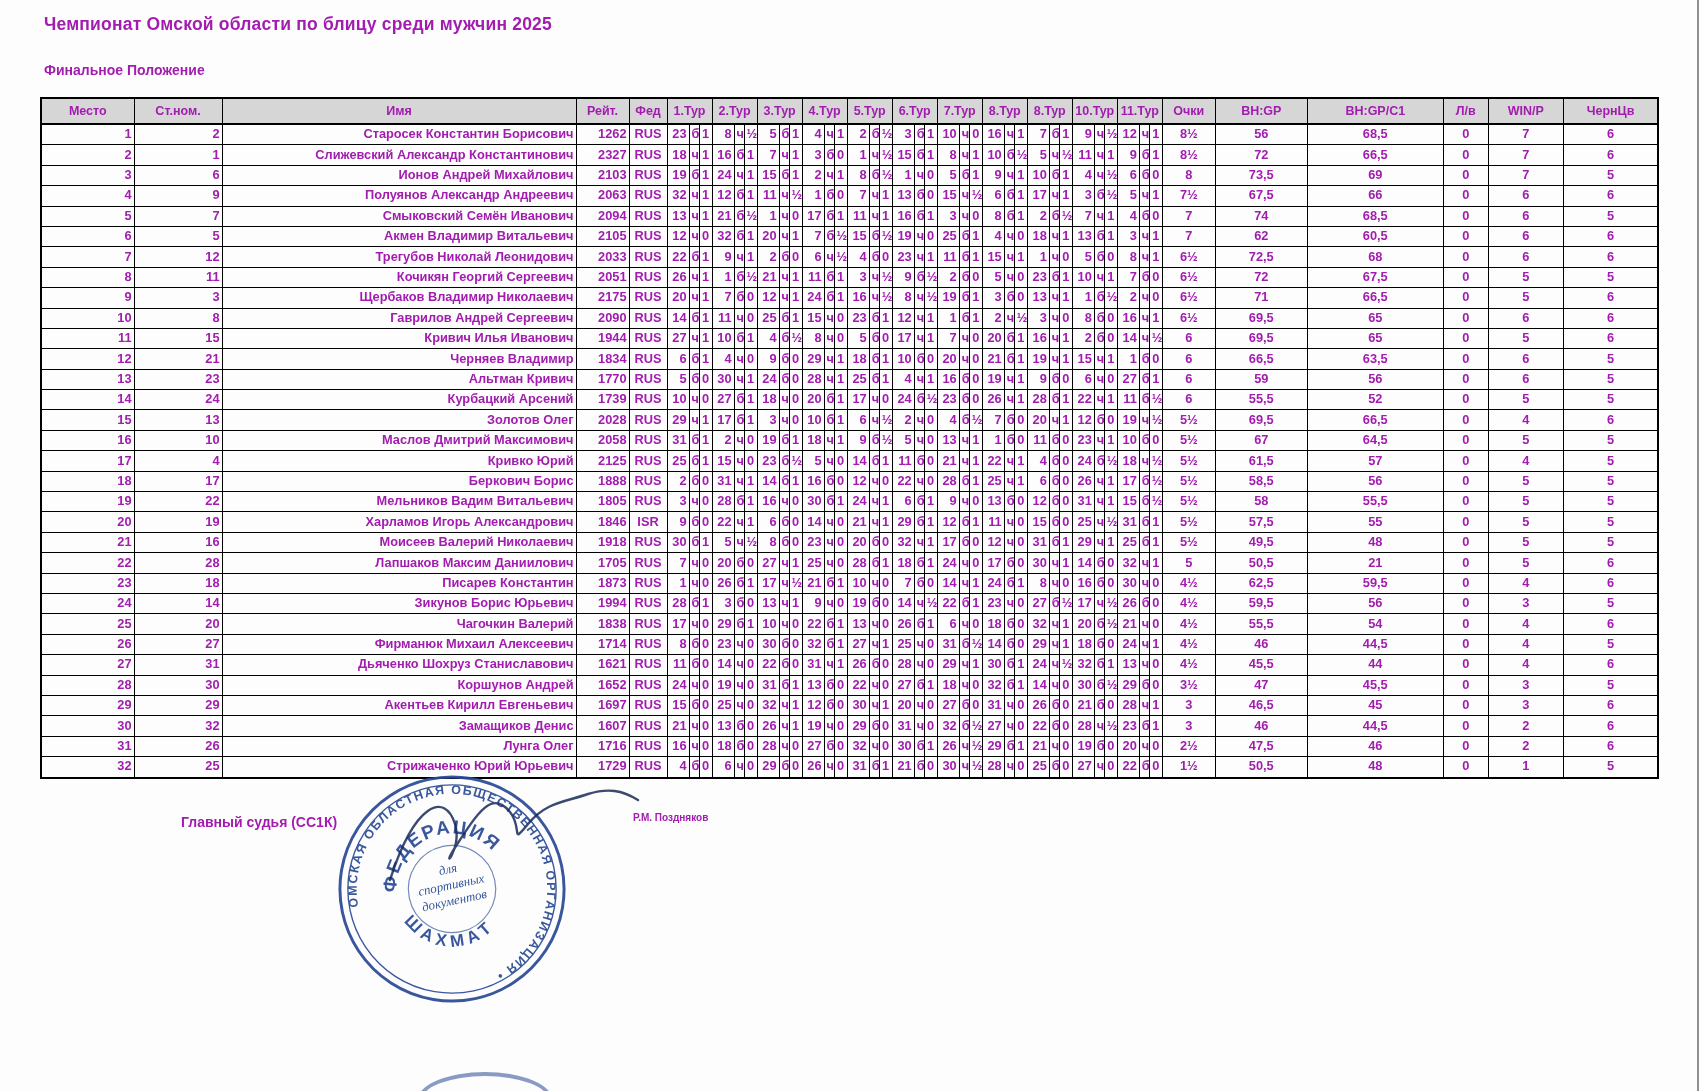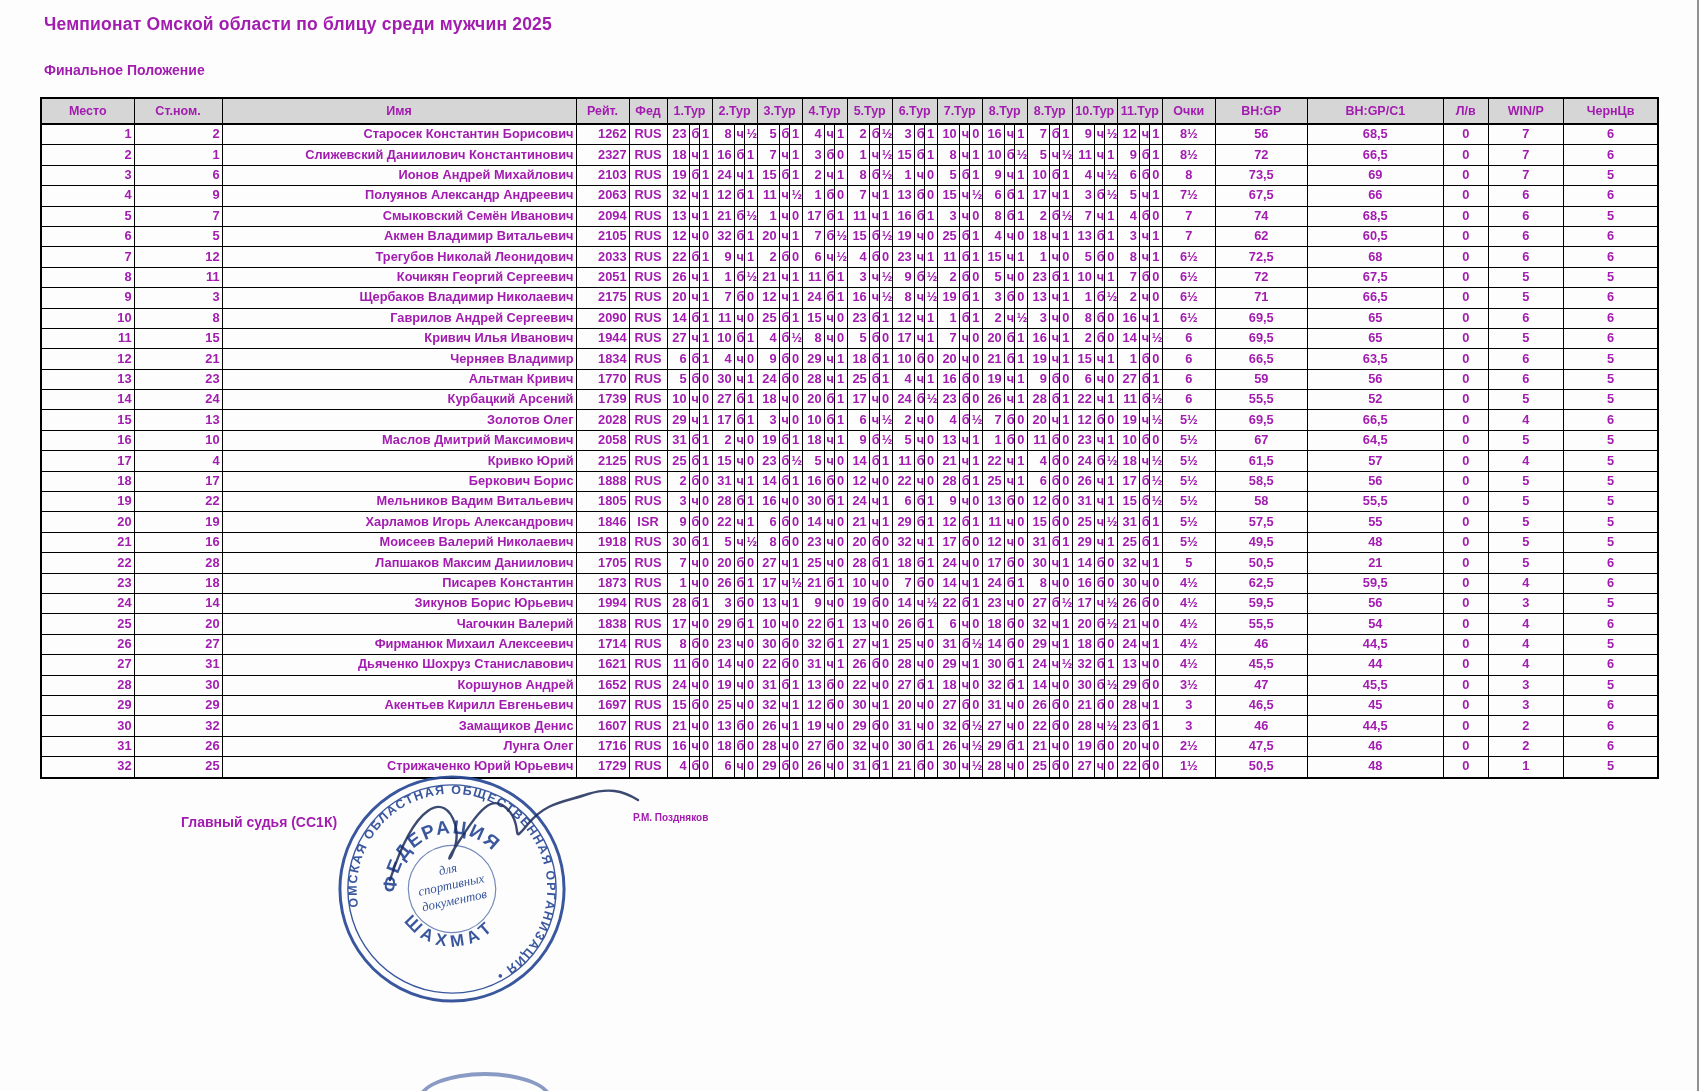--- a/index.html
+++ b/index.html
@@ -150,21 +150,21 @@
           <td class="c-pts">8½</td>
           <td class="c-bh">56</td>
           <td class="c-bhc1">68,5</td>
           <td class="c-lv">0</td>
           <td class="c-win">7</td>
           <td class="c-blk">6</td>
         </tr>
         <tr>
           <td class="c-place">2</td>
           <td class="c-sno">1</td>
-          <td class="c-name">Слижевский Даниилович Константинович</td>
+          <td class="c-name">Слижевский Александр Константинович</td>
           <td class="c-rating">2327</td>
           <td class="c-fed">RUS</td>
           <td class="r-opp">18</td>
           <td class="r-col">ч</td>
           <td class="r-res">1</td>
           <td class="r-opp">16</td>
           <td class="r-col">б</td>
           <td class="r-res">1</td>
           <td class="r-opp">7</td>
           <td class="r-col">ч</td>

